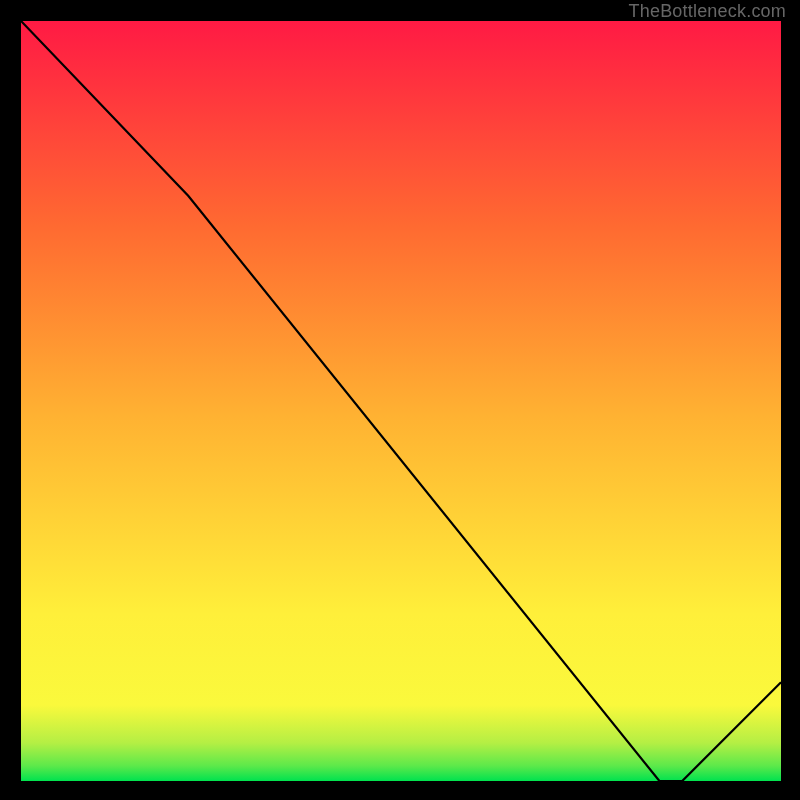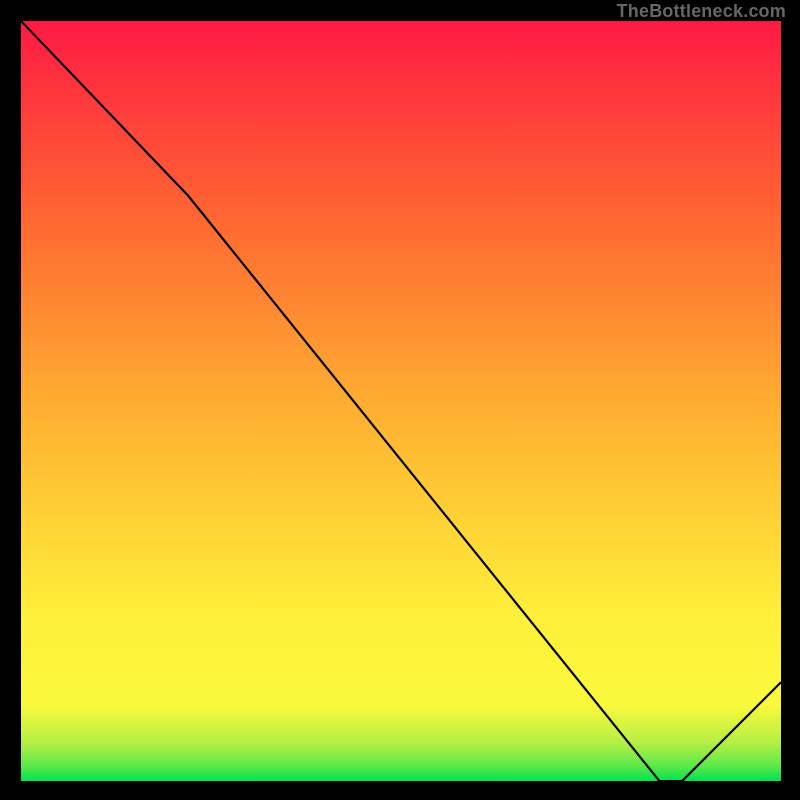--- a/index.html
+++ b/index.html
@@ -16,21 +16,21 @@
     width: 800px;
     height: 800px;
     background: #000;
   }
   .attribution {
     position: absolute;
     top: 1px;
     right: 14px;
     color: #666;
     font-size: 18px;
-    font-weight: 700;
+    font-weight: 400;
     letter-spacing: 0.2px;
   }
   .plot-box {
     position: absolute;
     left: 21px;
     top: 21px;
     width: 760px;
     height: 760px;
     
   }

